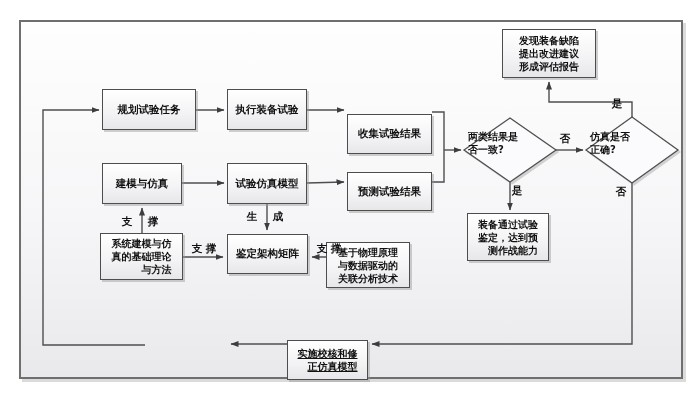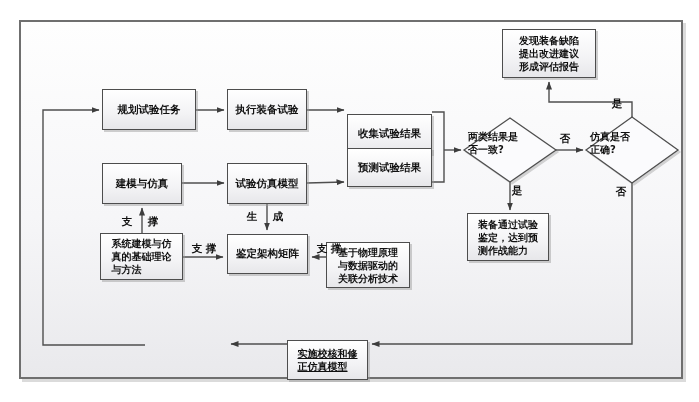--- a/index.html
+++ b/index.html
@@ -9,21 +9,21 @@
   }
   .frame{
     position:absolute;left:19px;top:20px;width:660px;height:355px;
     border:2px solid #6f6f6f;
     background:linear-gradient(180deg,#fefefe 0%,#f6f6f8 55%,#e9e9ec 100%);
     box-shadow:3px 3px 0 rgba(175,175,175,0.45);
   }
   svg.wires{position:absolute;left:0;top:0;width:699px;height:402px;}
   .node{
     position:absolute;display:flex;align-items:center;justify-content:center;
-    text-align:left;border:1px solid #4d4d4d;
+    text-align:right;border:1px solid #4d4d4d;
     background:linear-gradient(180deg,#ffffff 0%,#f3f3f5 60%,#e7e7ea 100%);
     box-shadow:2px 2px 0 rgba(150,150,150,0.45);
     color:#111;font-weight:bold;font-size:10.5px;line-height:13.5px;
     white-space:pre-line;box-sizing:border-box;
   }
   .node.small{font-size:10px;line-height:13px;letter-spacing:0px;}
   .dtext{
     position:absolute;text-align:left;color:#111;font-weight:bold;
     font-size:10px;line-height:13px;white-space:pre-line;
   }
@@ -73,21 +73,21 @@
   <div class="node" style="left:102px;top:89px;width:94px;height:41px;">规划试验任务</div>
 
   <div class="node" style="left:227px;top:89px;width:80px;height:41px;">执行装备试验</div>
 
   <div class="node" style="left:347px;top:92px;width:85px;height:40px;margin-top:22px;">收集试验结果</div>
 
   <div class="node" style="left:102px;top:163px;width:80px;height:41px;">建模与仿真</div>
 
   <div class="node" style="left:227px;top:163px;width:80px;height:41px;">试验仿真模型</div>
 
-  <div class="node" style="left:347px;top:148px;width:85px;height:39px;">预测试验结果</div>
+  <div class="node" style="left:347px;top:172px;width:85px;height:39px;">预测试验结果</div>
 
   <div class="node small" style="left:502px;top:29px;width:94px;height:49px;">发现装备缺陷
 提出改进建议
 形成评估报告</div>
 
   <div class="node small" style="left:467px;top:213px;width:82px;height:48px;">装备通过试验
 鉴定，达到预
 测作战能力</div>
 
   <div class="node small" style="left:100px;top:233px;width:83px;height:47px;">系统建模与仿

